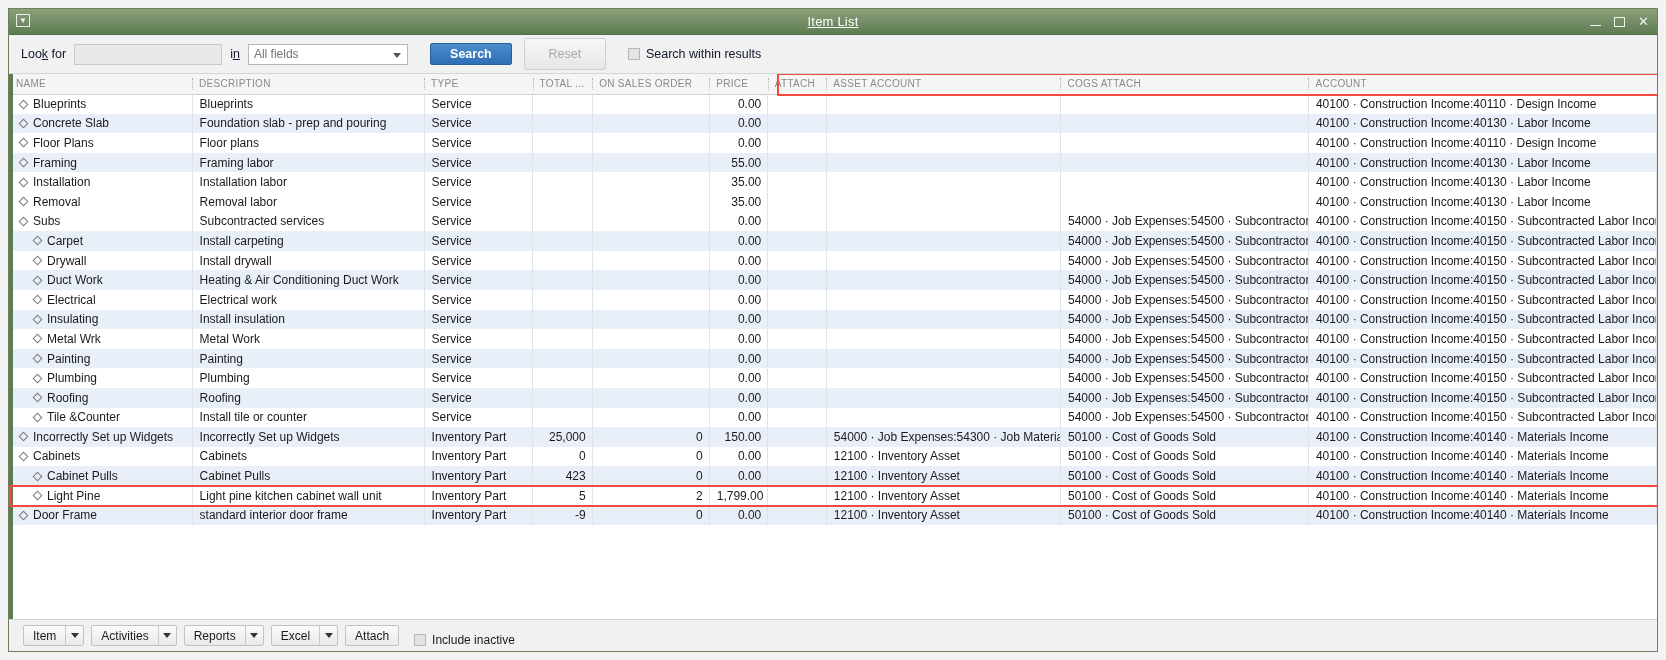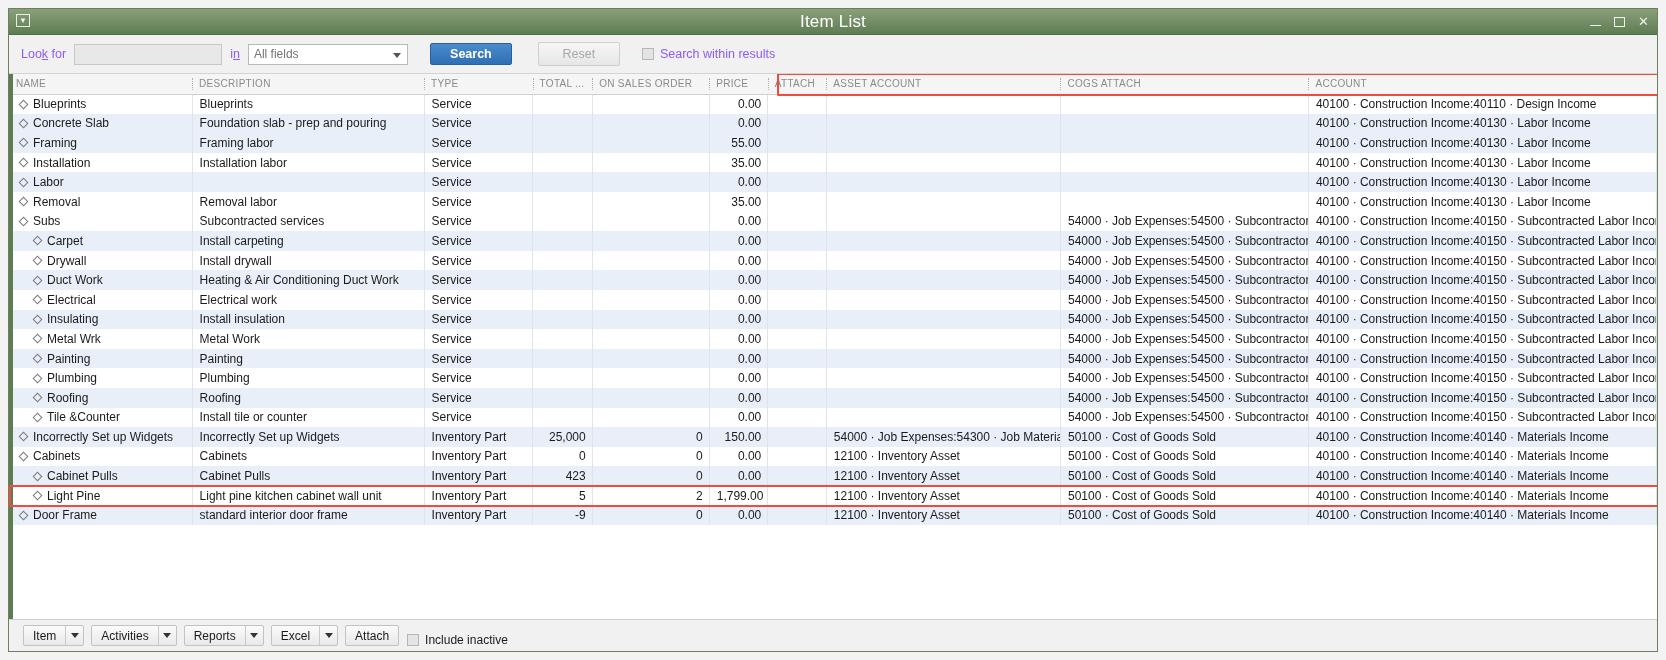--- a/index.html
+++ b/index.html
@@ -50,22 +50,23 @@
     align-items: center;
     justify-content: center;
     color: #eef3e9;
     font-size: 8px;
     line-height: 1;
   }
   .titlebar-title {
     width: 100%;
     text-align: center;
     color: #ffffff;
-    font-size: 17px;
+    font-size: 13px;
     letter-spacing: 0.2px;
+    text-decoration: underline;
   }
   .win-controls {
     position: absolute;
     right: 8px;
     top: 0;
     height: 25px;
     display: flex;
     align-items: center;
     gap: 13px;
     color: #eef3e9;
@@ -92,21 +93,21 @@
     height: 38px;
     background: #f1f1f1;
     display: flex;
     align-items: center;
     padding: 0 12px;
     gap: 8px;
     box-sizing: border-box;
   }
   .lbl {
     font-size: 12.5px;
-    color: #8b5cf6;
+    color: #0f172a;
     white-space: nowrap;
   }
   .lbl u { text-decoration: underline; }
   .lookfor-input {
     width: 148px;
     height: 21px;
     background: #e8e8e8;
     border: 1px solid #c8c8c8;
     box-sizing: border-box;
     font-size: 12px;
@@ -146,31 +147,31 @@
     font-weight: bold;
     display: flex;
     align-items: center;
     justify-content: center;
     box-sizing: border-box;
     border-radius: 2px;
     margin-left: 14px;
   }
   .btn-reset {
     width: 82px;
-    height: 24px;
+    height: 32px;
     background: linear-gradient(to bottom, #f7f7f7 0%, #e6e6e6 100%);
     border: 1px solid #cfcfcf;
     color: #a8a8a8;
     font-size: 12.5px;
     display: flex;
     align-items: center;
     justify-content: center;
     box-sizing: border-box;
     border-radius: 2px;
-    margin-left: 18px;
+    margin-left: 4px;
   }
   .chk-wrap {
     display: flex;
     align-items: center;
     gap: 6px;
     margin-left: 14px;
   }
   .chk {
     width: 12px;
     height: 12px;
@@ -268,20 +269,21 @@
 
   
   .bottombar {
     flex: 0 0 auto;
     height: 32px;
     background: #f1f1f1;
     border-top: 1px solid #d0d0d0;
     display: flex;
     align-items: center;
     padding-left: 14px;
+    gap: 7px;
     box-sizing: border-box;
   }
   .tb-btn {
     height: 21px;
     background: linear-gradient(to bottom, #fbfbfb 0%, #e9e9e9 100%);
     border: 1px solid #c2c2c2;
     box-sizing: border-box;
     display: flex;
     align-items: center;
     font-size: 12px;
@@ -404,20 +406,37 @@
               <td>Foundation slab - prep and pouring</td>
               <td>Service</td>
               <td class="num"></td>
               <td class="num"></td>
               <td class="num">0.00</td>
               <td></td>
               <td></td>
               <td></td>
               <td>40100 · Construction Income:40130 · Labor Income</td>
             </tr>
+            <tr class="r-even">
+              <td>
+                <div class="name-cell indent-1">
+                  <span class="diamond"></span>
+                  <span>Floor Plans</span>
+                </div>
+              </td>
+              <td>Floor plans</td>
+              <td>Service</td>
+              <td class="num"></td>
+              <td class="num"></td>
+              <td class="num">0.00</td>
+              <td></td>
+              <td></td>
+              <td></td>
+              <td>40100 · Construction Income:40110 · Design Income</td>
+            </tr>
             <tr class="r-odd">
               <td>
                 <div class="name-cell indent-1">
                   <span class="diamond"></span>
                   <span>Framing</span>
                 </div>
               </td>
               <td>Framing labor</td>
               <td>Service</td>
               <td class="num"></td>
@@ -433,37 +452,20 @@
                 <div class="name-cell indent-1">
                   <span class="diamond"></span>
                   <span>Installation</span>
                 </div>
               </td>
               <td>Installation labor</td>
               <td>Service</td>
               <td class="num"></td>
               <td class="num"></td>
               <td class="num">35.00</td>
-              <td></td>
-              <td></td>
-              <td></td>
-              <td>40100 · Construction Income:40130 · Labor Income</td>
-            </tr>
-            <tr class="r-odd">
-              <td>
-                <div class="name-cell indent-1">
-                  <span class="diamond"></span>
-                  <span>Labor</span>
-                </div>
-              </td>
-              <td></td>
-              <td>Service</td>
-              <td class="num"></td>
-              <td class="num"></td>
-              <td class="num">0.00</td>
               <td></td>
               <td></td>
               <td></td>
               <td>40100 · Construction Income:40130 · Labor Income</td>
             </tr>
             <tr class="r-even">
               <td>
                 <div class="name-cell indent-1">
                   <span class="diamond"></span>
                   <span>Removal</span>

